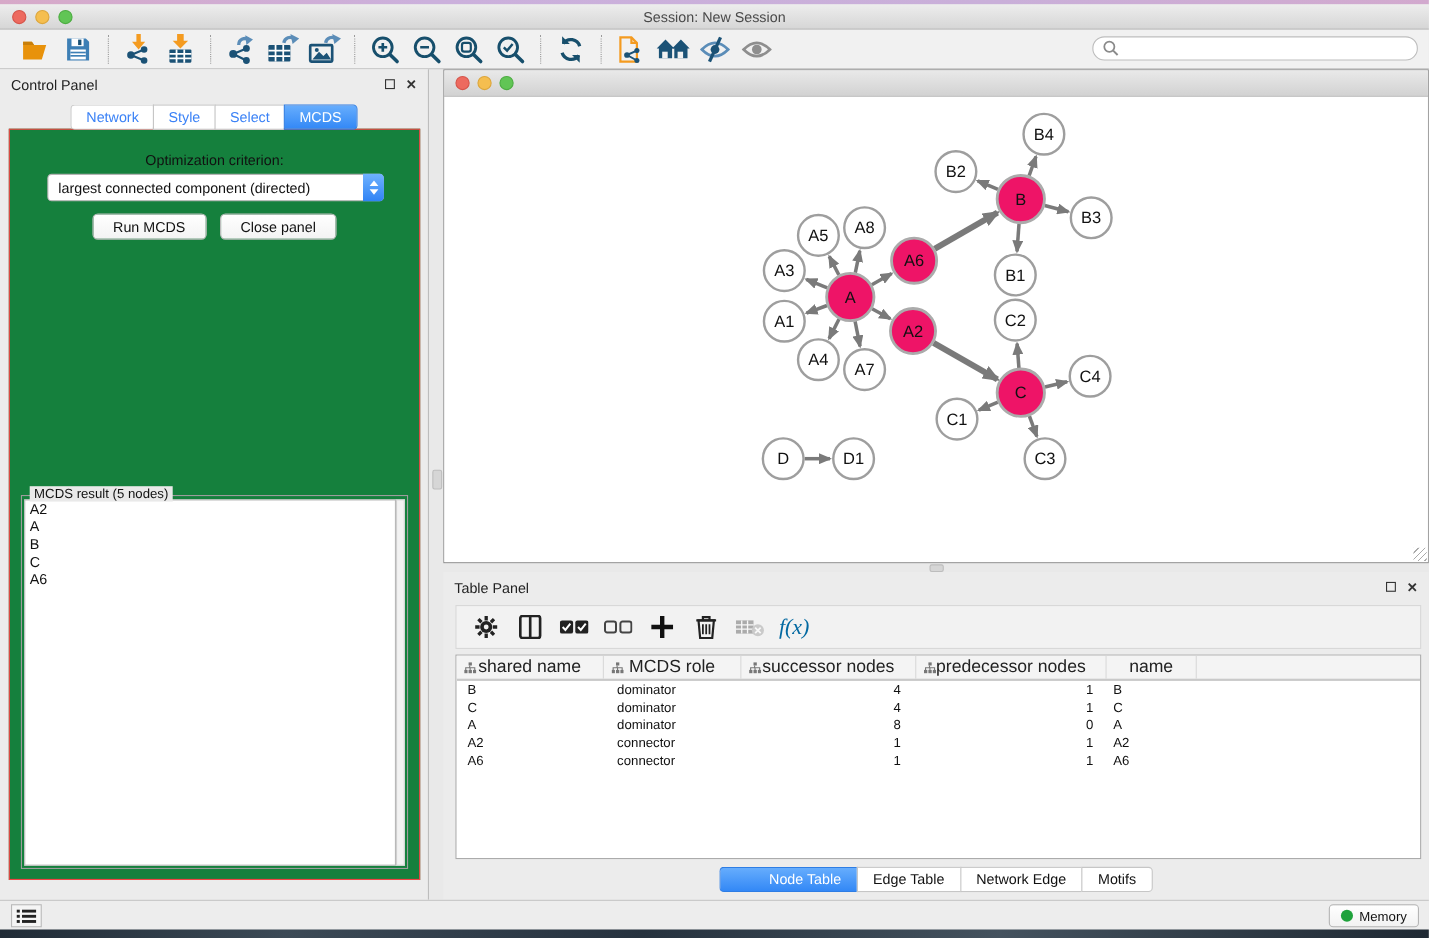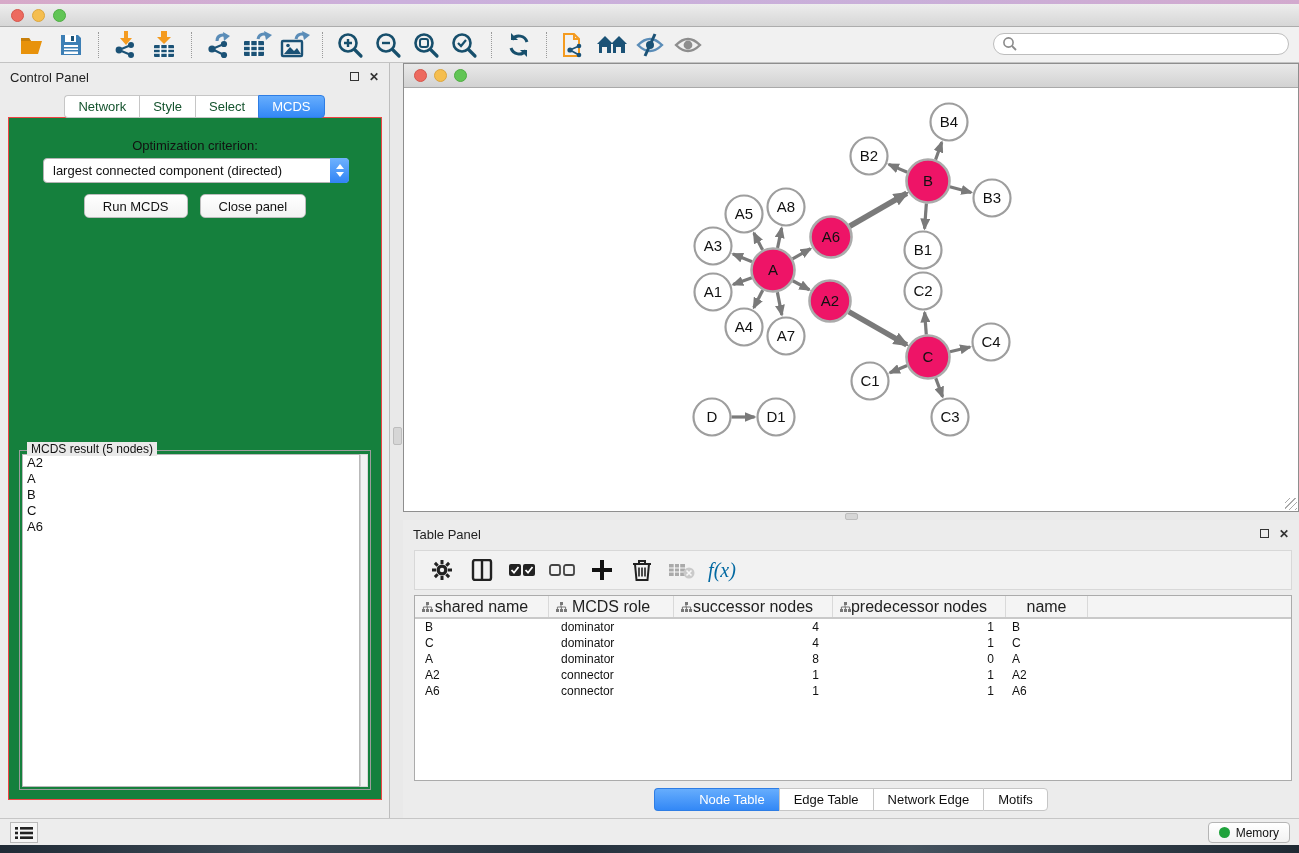--- a/index.html
+++ b/index.html
@@ -38,21 +38,21 @@
   #control-panel { left:0; top:63px; width:390px; height:755px; background:#ECECEC;
     border-right:1px solid #BDBDBD; }
   .panel-header { height:28px; display:flex; align-items:center; padding:0 10px;
     font-size:13px; color:#222; }
   .panel-header .spacer { flex:1; }
   .win-ctl { font-size:12px; color:#333; margin-left:10px; cursor:pointer; line-height:12px; }
   .float-box { width:9px; height:9px; border:1.5px solid #333; display:inline-block; }
   #cp-tabs { position:absolute; left:0; top:32px; width:100%; display:flex;
     justify-content:center; z-index:2; }
   .cp-tab { height:23px; padding:0 13px; background:#fff; border:1px solid #C6C6C6;
-    border-right:none; font-size:13px; display:flex; align-items:center; cursor:pointer; color:#14532d; }
+    border-right:none; font-size:13px; display:flex; align-items:center; cursor:pointer; color:#3b82f6; }
   .cp-tab:first-child { border-radius:4px 0 0 4px; }
   .cp-tab:last-child { border-right:1px solid #C6C6C6; border-radius:0 4px 4px 0; }
   .cp-tab.active { background:linear-gradient(#66ADFD,#3388F6); color:#fff;
     border-color:#2E7DE4; }
   #cp-body { position:absolute; left:8px; top:54px; width:374px; height:683px;
     border:1px solid #ef4444; background:#15803d; }
   #opt-label { position:absolute; left:0; top:20px; width:100%; text-align:center;
     font-size:13px; color:#111; }
   #criterion-select { position:absolute; left:34px; top:40px; width:306px; height:25px;
     background:#fff; border:1px solid #B3B3B3; border-radius:4px; display:flex;
@@ -139,20 +139,21 @@
 </head>
 <body>
 
 <div id="top-strip" class="abs"></div>
 <div id="titlebar" class="abs">
   <div class="lights">
     <div class="light red"></div>
     <div class="light yellow"></div>
     <div class="light green"></div>
   </div>
+  <div class="title">Session: New Session</div>
 </div>
 
 <div id="toolbar" class="abs">
   <button class="tb-btn">
     <span>
         <svg width="28" height="24" viewBox="0 0 28 24">
           <path d="M2 5h8l2 3h11l-4 13H2z" fill="#E8920B"></path>
           <path d="M2 5h8l2 3h-10z" fill="#C87F0A"></path>
         </svg>
       </span>

